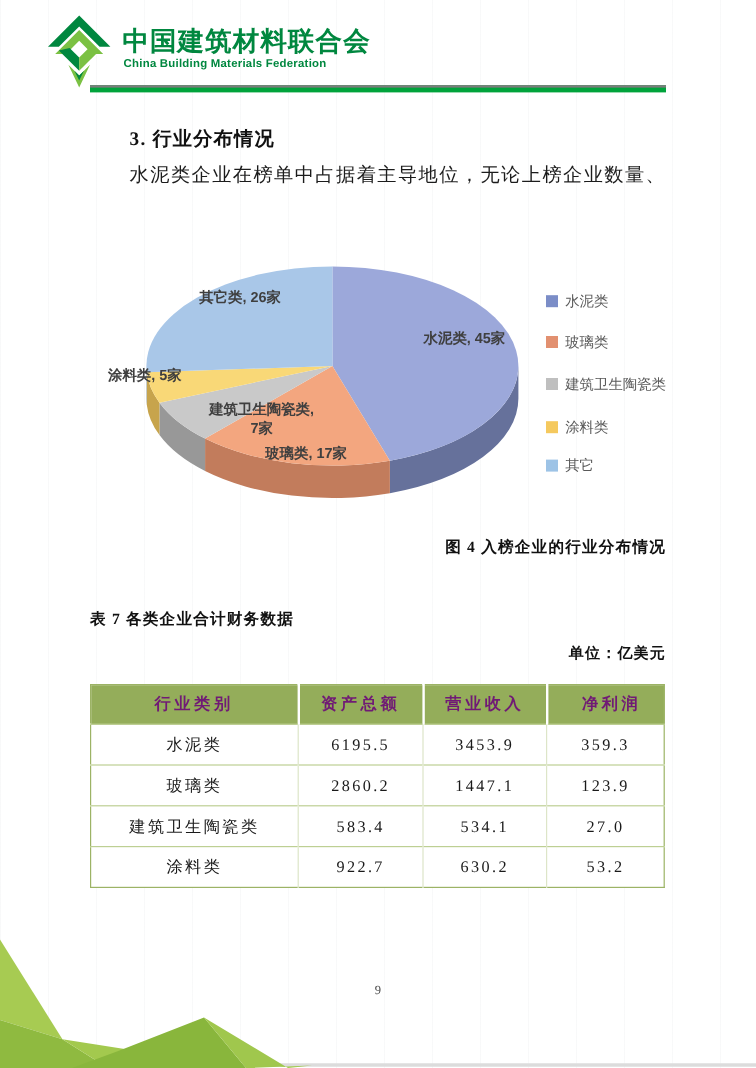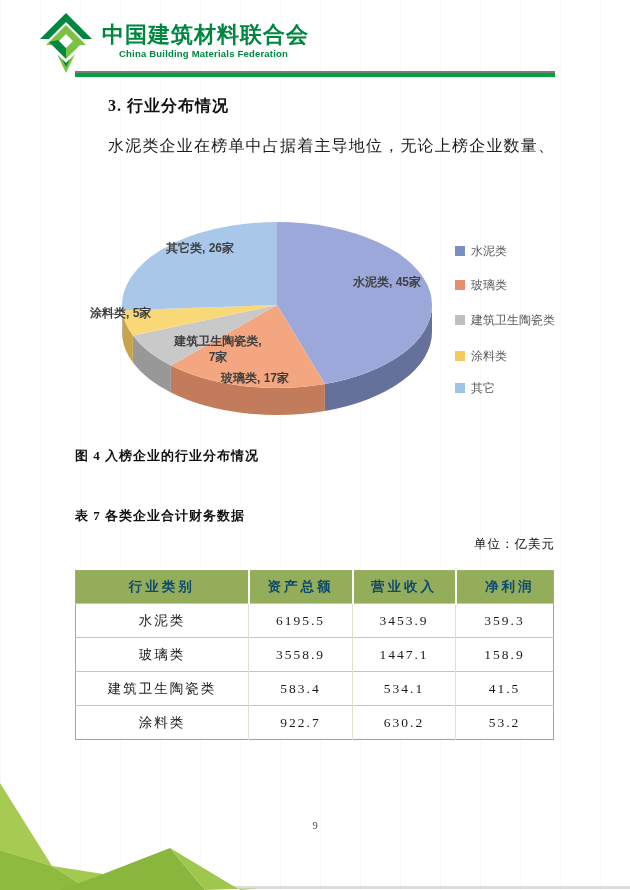--- a/index.html
+++ b/index.html
@@ -9,42 +9,42 @@
       repeating-linear-gradient(90deg, rgba(190,195,200,0.10) 0 1px, transparent 1px 40px),
       #ffffff;
     overflow:hidden;
     font-family:"Liberation Serif", serif;
   }
   
   .logo-wrap{position:absolute;left:36px;top:12px;width:60px;height:62px;}
   .org-cn{position:absolute;left:102px;top:20px;font-family:"Liberation Sans",sans-serif;
     font-weight:bold;font-size:22px;color:#00873F;letter-spacing:1px;text-align:center;}
   .org-en{position:absolute;left:103px;top:48px;font-family:"Liberation Sans",sans-serif;
-    font-weight:bold;font-size:9.5px;color:#00873F;letter-spacing:0.2px;margin-left:16px;}
+    font-weight:bold;font-size:9.5px;color:#00873F;letter-spacing:0.2px;}
   .top-rule{position:absolute;left:75px;top:71px;width:480px;height:6px;
     background:#00A33B;border-top:2px solid #7c7c7c;box-sizing:border-box;}
   
-  .sec-title{position:absolute;left:108px;top:96px;font-size:16px;font-weight:bold;color:#111;letter-spacing:1px;}
+  .sec-title{position:absolute;left:108px;top:106px;font-size:16px;font-weight:bold;color:#111;letter-spacing:1px;}
   .para-line{position:absolute;font-size:16px;color:#1c1c1c;letter-spacing:1.2px;white-space:nowrap;}
   .para-line.l1{left:108px;top:136px;}
   .para-line.l2{left:75px;top:171px;}
   
   .chart{position:absolute;left:70px;top:205px;width:560px;height:235px;}
-  .fig-caption{position:absolute;left:75px;top:447px;width:480px;text-align:left;
+  .fig-caption{position:absolute;left:75px;top:447px;width:480px;text-align:right;
     font-size:13px;font-weight:bold;color:#111;letter-spacing:1px;}
   
   .tbl-caption{position:absolute;left:75px;top:507px;width:432px;text-align:left;
     font-size:13px;font-weight:bold;color:#111;letter-spacing:1px;}
   .tbl-unit{position:absolute;left:355px;top:536px;width:200px;text-align:right;
-    font-size:12.5px;font-weight:normal;color:#111;letter-spacing:1px;}
+    font-size:12.5px;font-weight:bold;color:#111;letter-spacing:1px;}
   table.fin{position:absolute;left:75px;top:570px;width:478px;border-collapse:collapse;
     table-layout:fixed;border:1px solid #9CB365;}
   table.fin col.c0{width:173px;} table.fin col.c1{width:104px;}
   table.fin col.c2{width:103px;} table.fin col.c3{width:98px;}
-  table.fin th{background:#94AD5A;color:#0c4a6e;font-size:13.5px;font-weight:bold;
+  table.fin th{background:#94AD5A;color:#701a75;font-size:13.5px;font-weight:bold;
     height:30px;letter-spacing:3px;border-right:2px solid #ffffff;}
   table.fin th:last-child{border-right:none;padding-left:11px;}
   table.fin td{height:31px;text-align:center;font-size:13.5px;color:#1a1a1a;
     letter-spacing:2px;border-top:1px solid #BDCF93;border-right:1px solid #DDE5C8;
     background:#ffffff;}
   table.fin td:last-child{border-right:none;font-family:Liberation Serif, serif;}
   
   .footer-art{position:absolute;left:0;top:770px;width:630px;height:120px;}
   .page-num{position:absolute;left:0;top:820px;width:630px;text-align:center;
     font-size:10.5px;color:#4a4a4a;}
@@ -122,29 +122,29 @@
       </thead>
     <tbody>
         <tr>
           <td>水泥类</td>
           <td>6195.5</td>
           <td>3453.9</td>
           <td>359.3</td>
         </tr>
         <tr>
           <td>玻璃类</td>
-          <td>3558.9</td>
+          <td>2860.2</td>
           <td>1447.1</td>
-          <td>158.9</td>
+          <td>123.9</td>
         </tr>
         <tr>
           <td>建筑卫生陶瓷类</td>
           <td>583.4</td>
           <td>534.1</td>
-          <td>41.5</td>
+          <td>27.0</td>
         </tr>
         <tr>
           <td>涂料类</td>
           <td>922.7</td>
           <td>630.2</td>
           <td>53.2</td>
         </tr>
       </tbody>
   </table>
 

